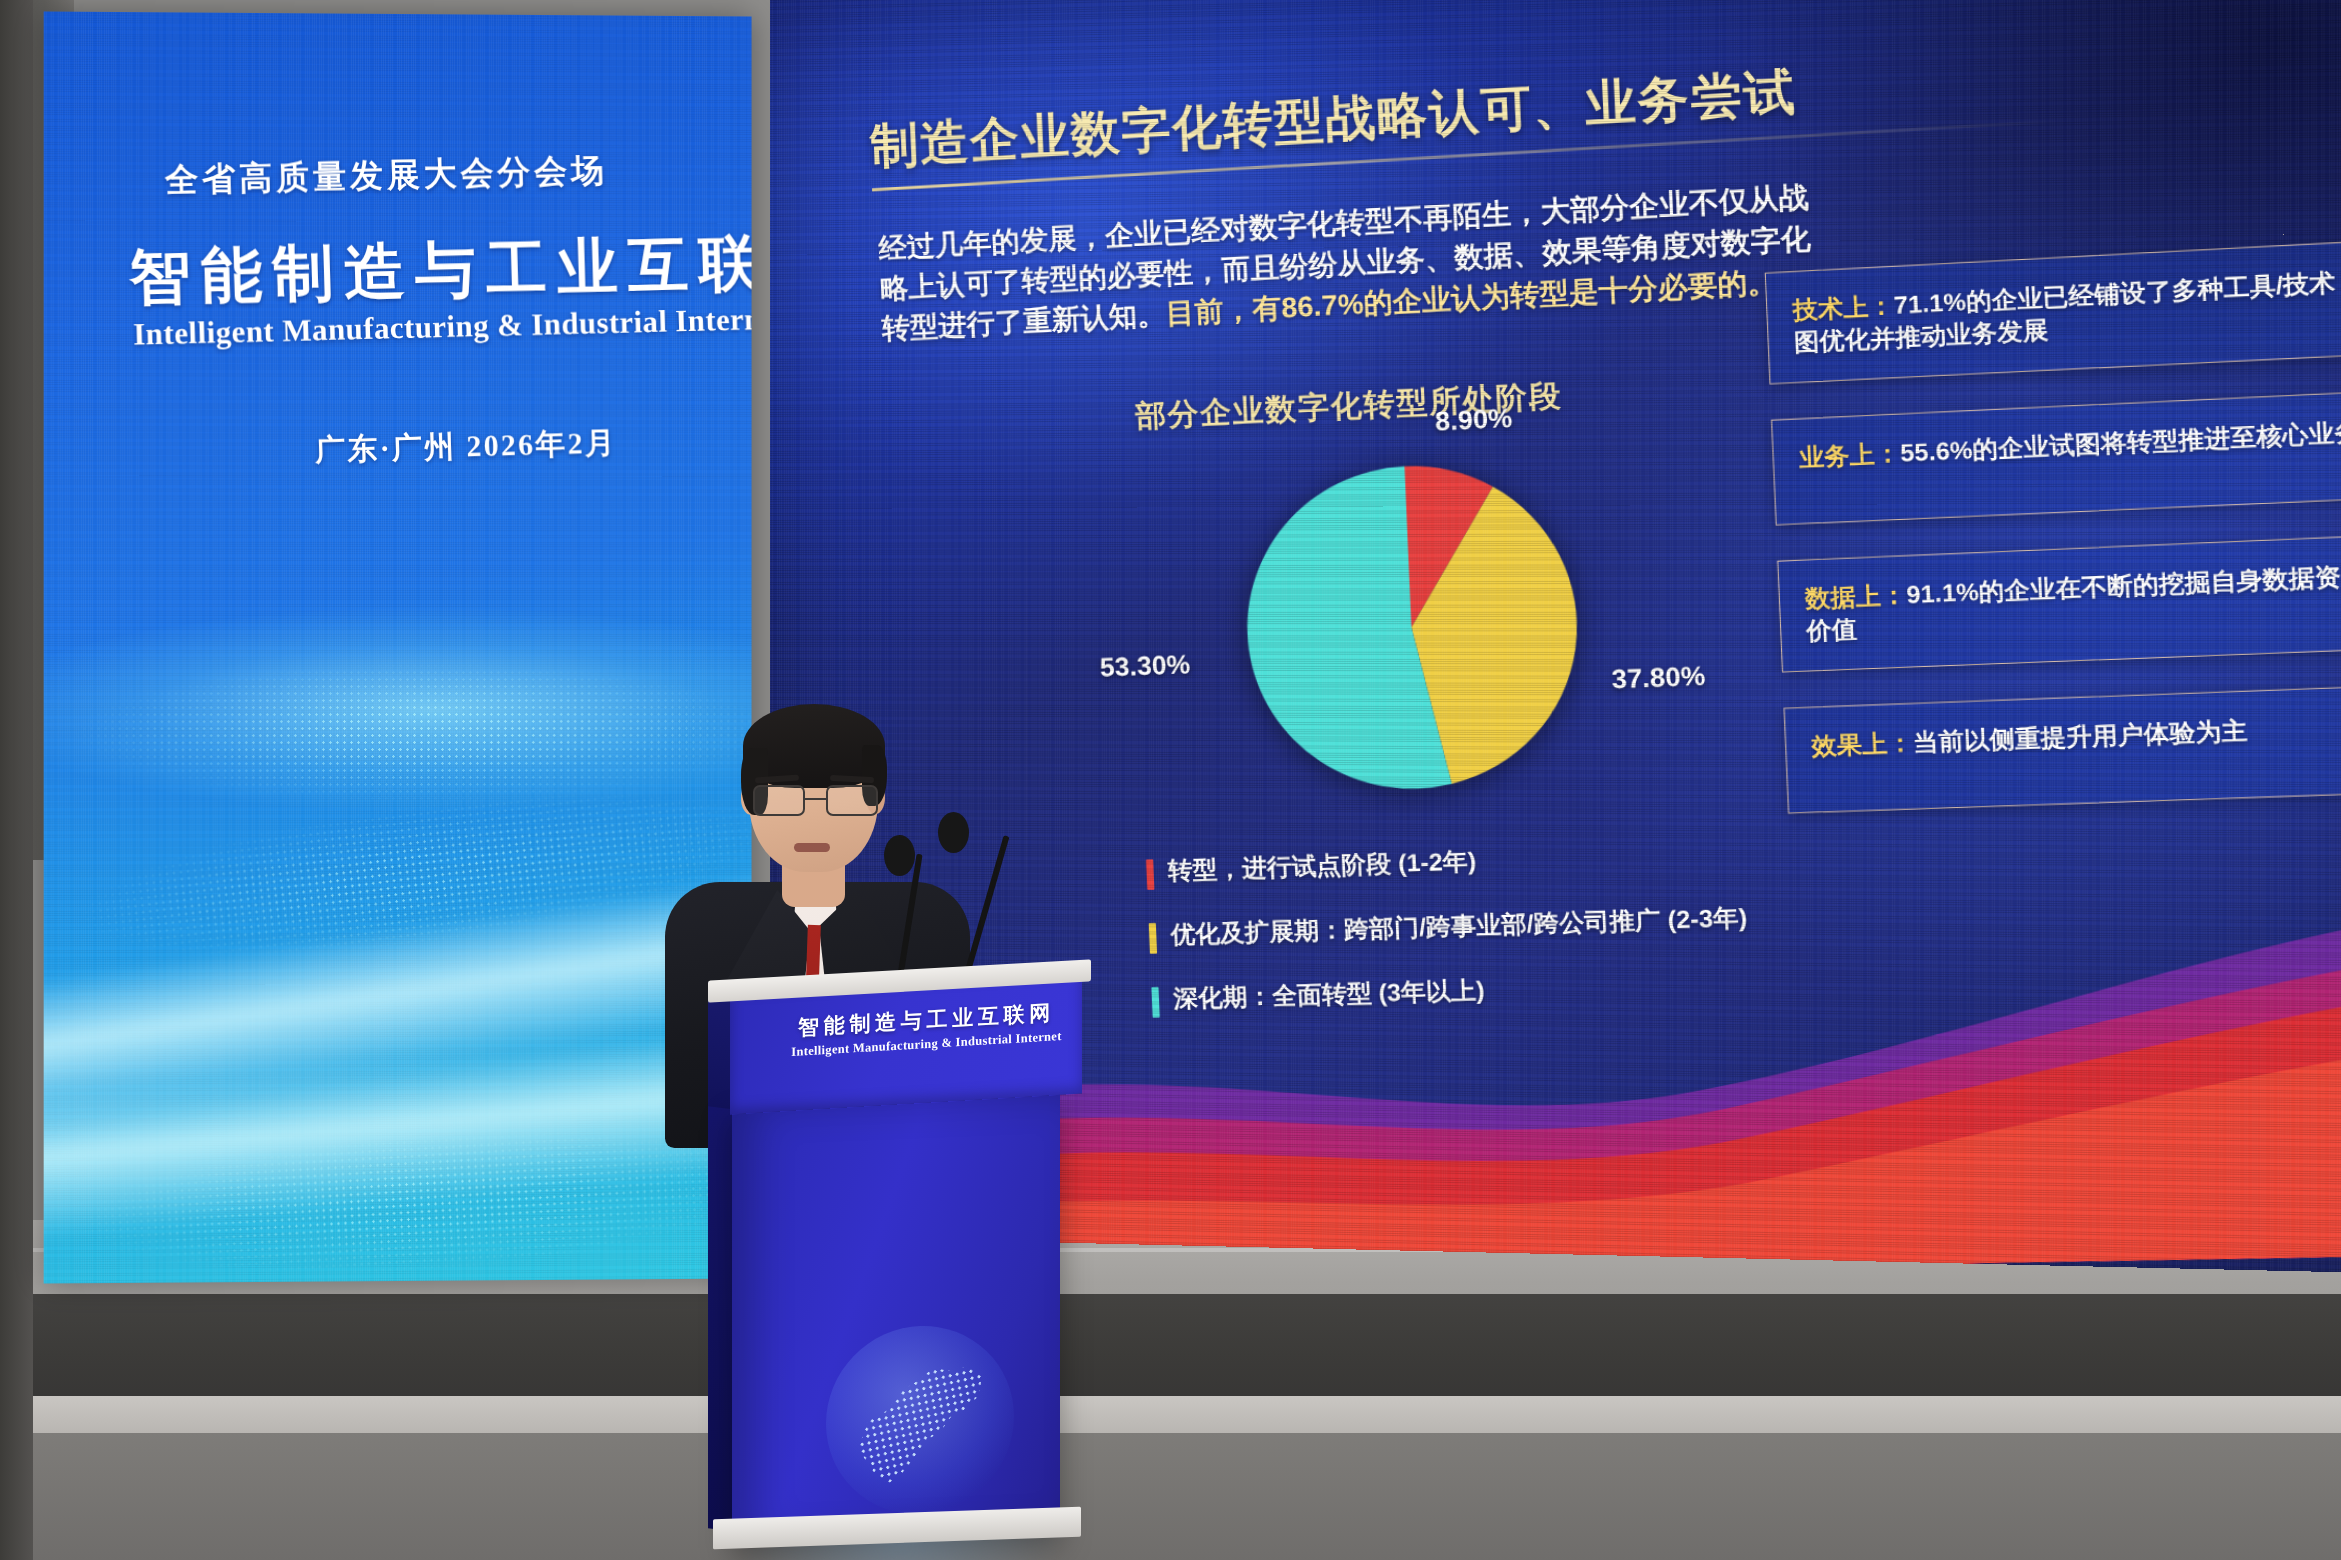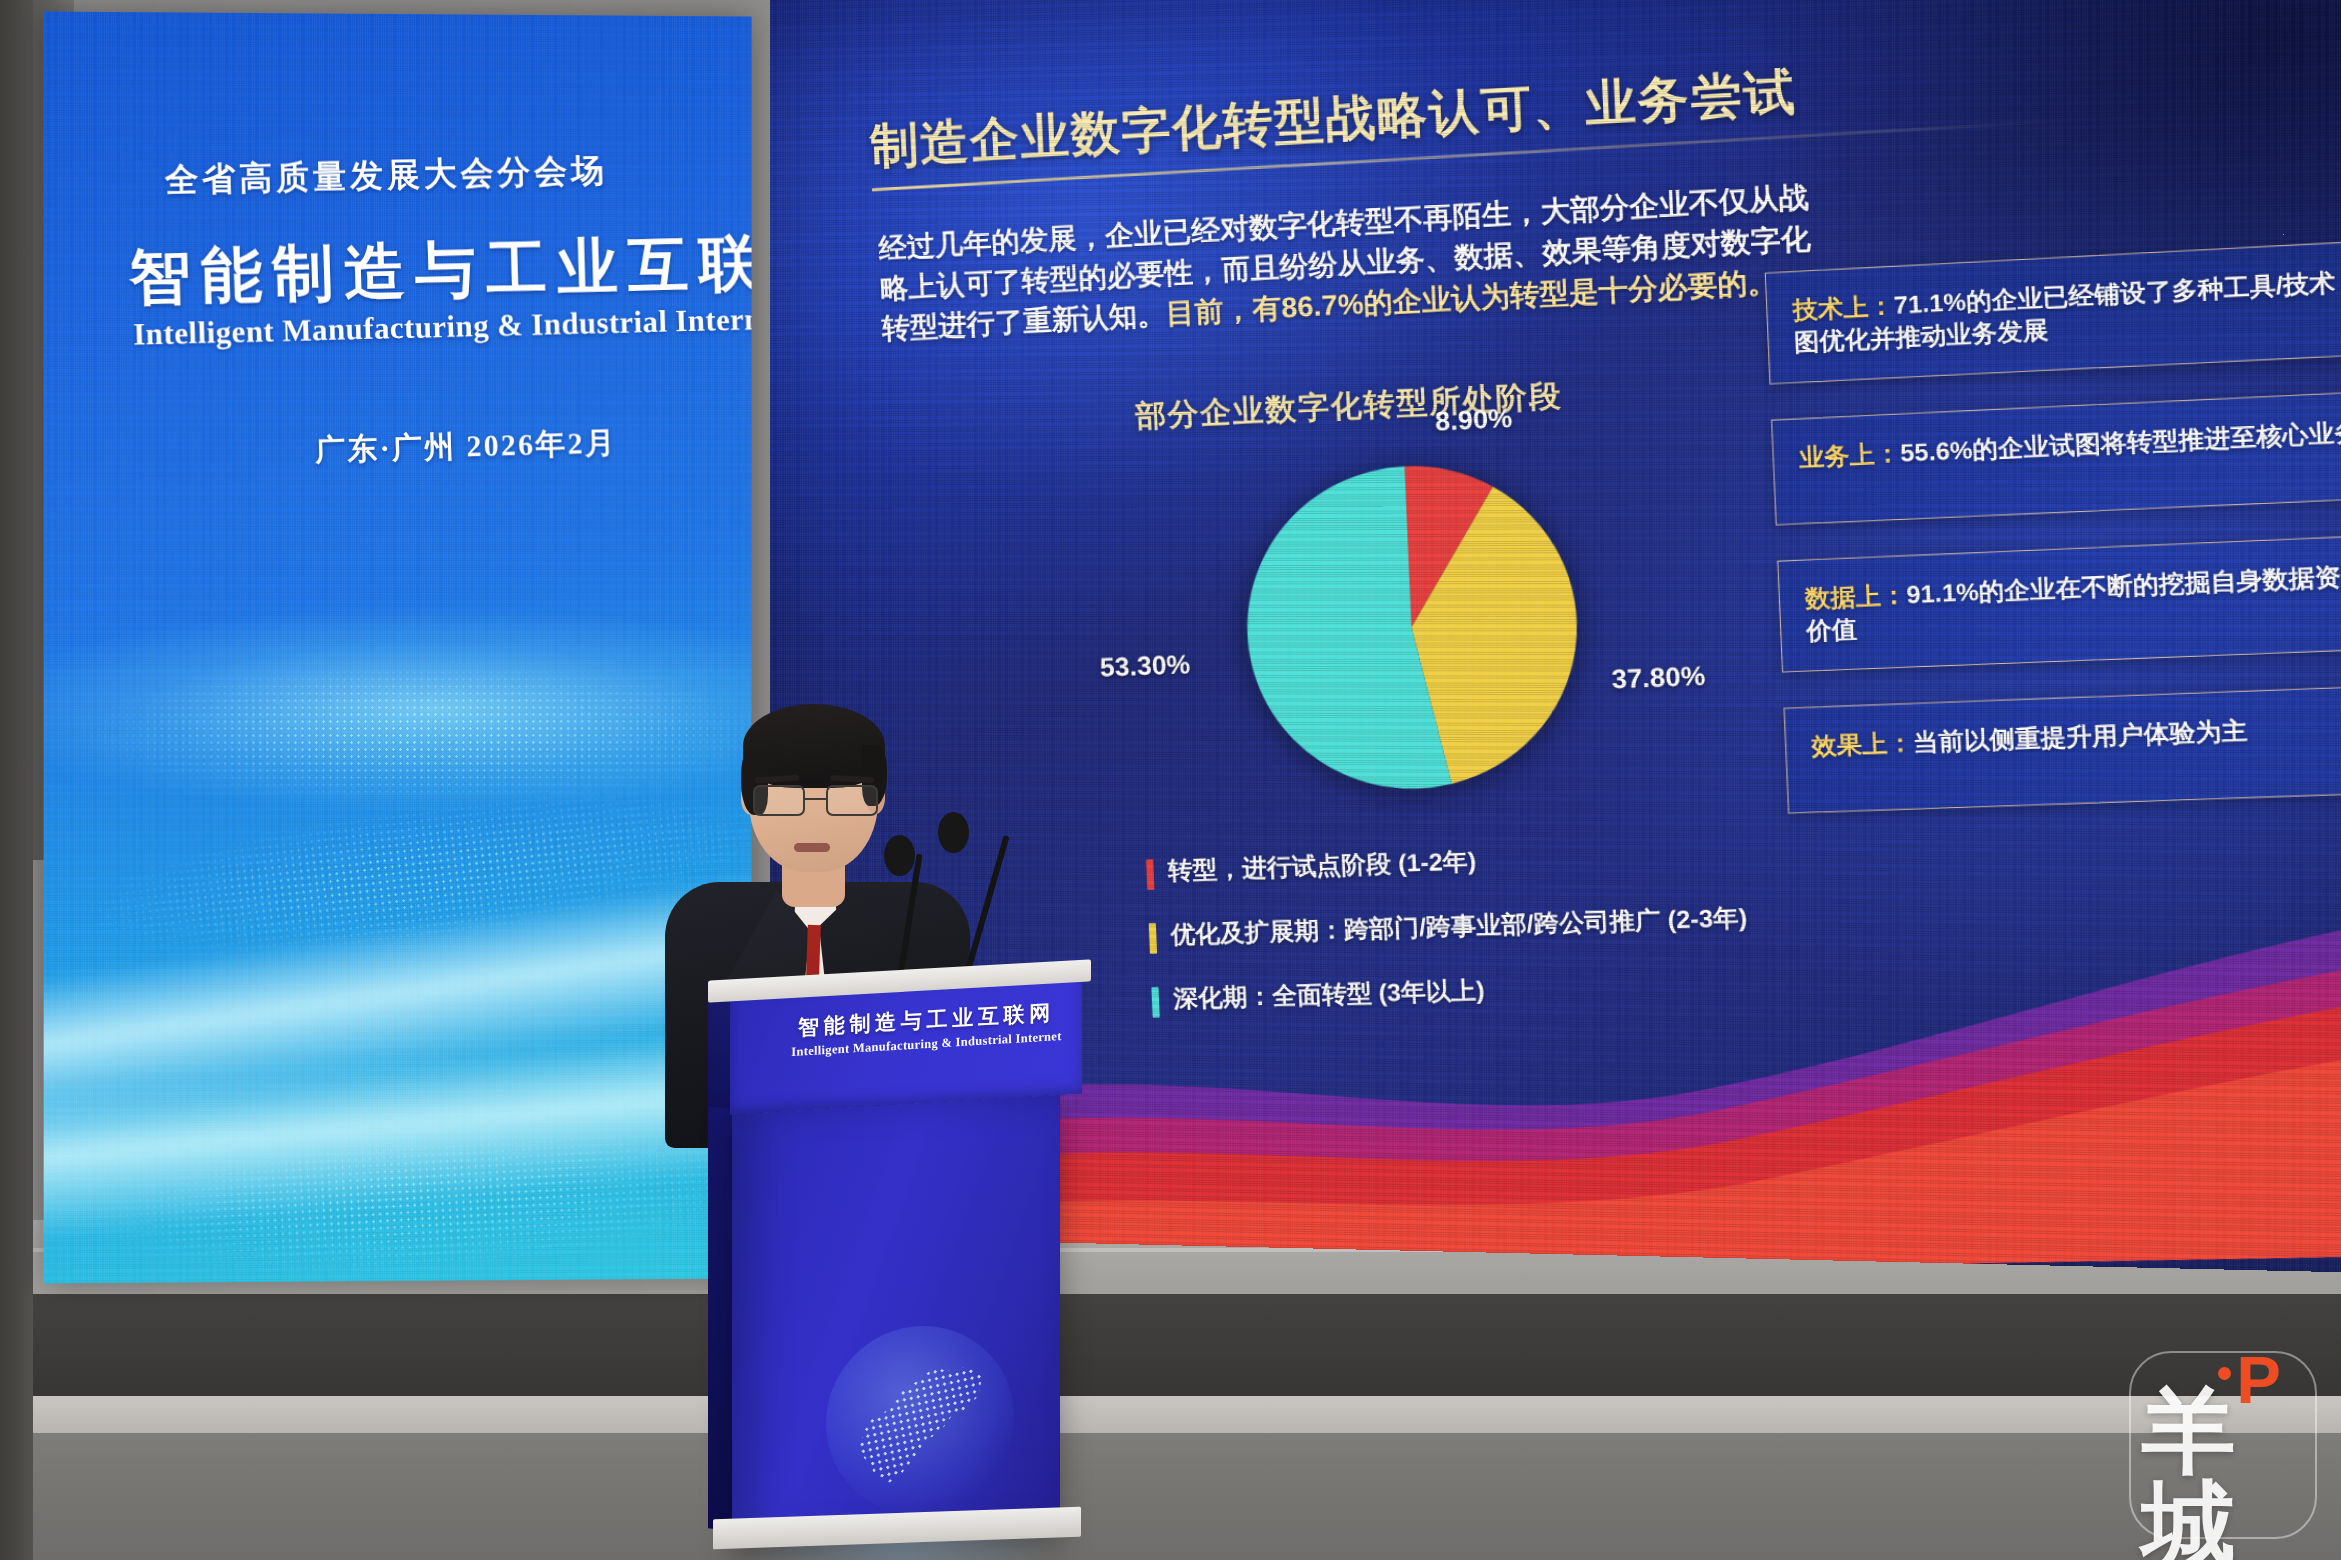--- a/index.html
+++ b/index.html
@@ -447,21 +447,15 @@
     </div>
     <div class="podium-face"></div>
     <div class="podium-ptitle">
       <div class="cn">智能制造与工业互联网</div>
       <div class="en">Intelligent Manufacturing &amp; Industrial Internet</div>
     </div>
     <div class="podium-top"></div>
     <div class="podium-base"></div>
   </div>
 
-  <div class="watermark">
-    <div class="wm-frame"></div>
-    <div class="wm-cn">羊城</div>
-    <div class="wm-dot"></div>
-    <div class="wm-p">P</div>
-  </div>
 
 </div>
 
 
 </body></html>

